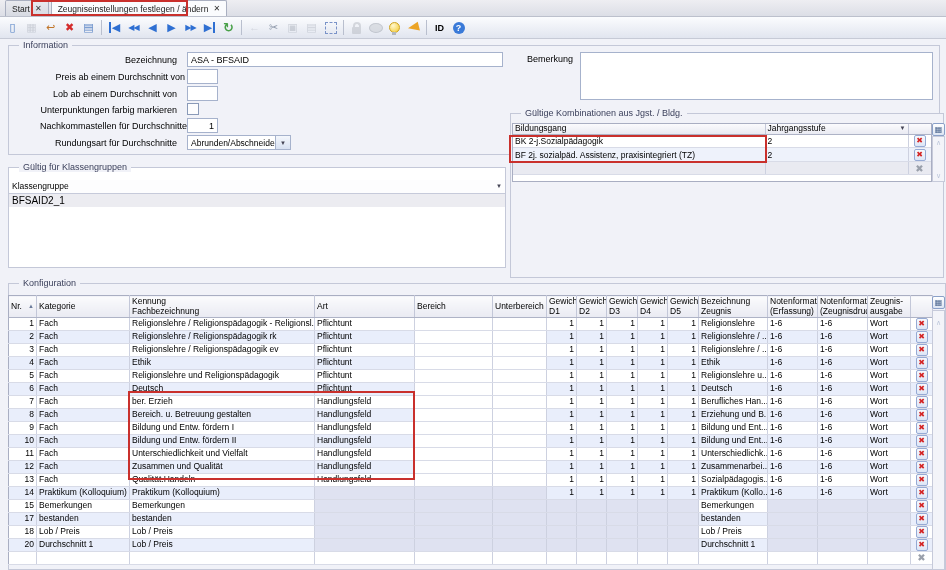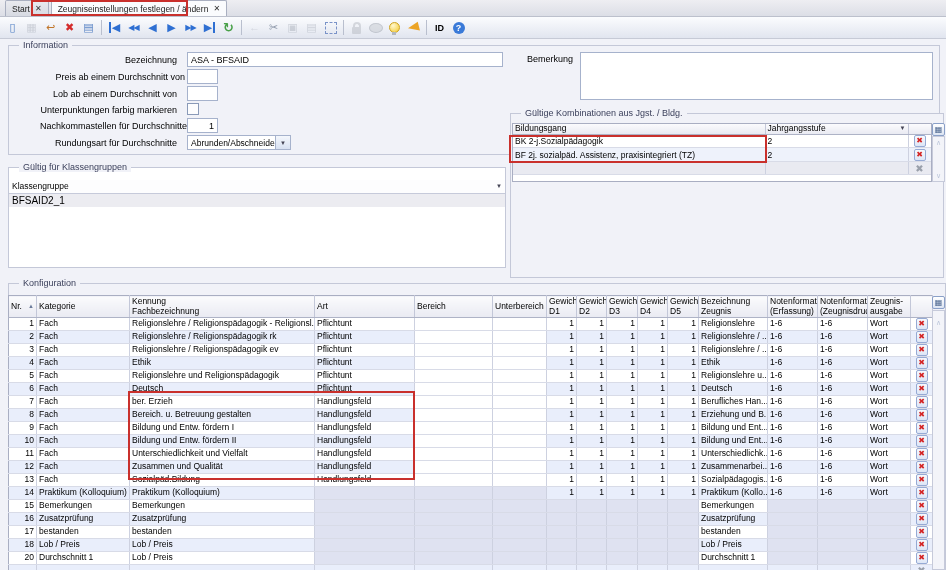--- a/index.html
+++ b/index.html
@@ -535,21 +535,21 @@
         <td class="num">1</td>
         <td>Zusammenarbei...</td>
         <td>1-6</td>
         <td>1-6</td>
         <td>Wort</td>
         <td class="delc"><span class="delx">✖</span></td>
       </tr>
       <tr>
         <td class="nrc">13</td>
         <td>Fach</td>
-        <td>Sozialpäd.Bildung</td>
+        <td>Qualität.Handeln</td>
         <td>Handlungsfeld</td>
         <td class="wt"></td>
         <td class="wt"></td>
         <td class="num">1</td>
         <td class="num">1</td>
         <td class="num">1</td>
         <td class="num">1</td>
         <td class="num">1</td>
         <td>Sozialpädagogis...</td>
         <td>1-6</td>
@@ -581,38 +581,20 @@
         <td>Bemerkungen</td>
         <td class="sh"></td>
         <td class="sh"></td>
         <td class="sh"></td>
         <td class="sh num"></td>
         <td class="sh num"></td>
         <td class="sh num"></td>
         <td class="sh num"></td>
         <td class="sh num"></td>
         <td>Bemerkungen</td>
-        <td class="sh"></td>
-        <td class="sh"></td>
-        <td class="sh"></td>
-        <td class="delc"><span class="delx">✖</span></td>
-      </tr>
-      <tr>
-        <td class="nrc">16</td>
-        <td>Zusatzprüfung</td>
-        <td>Zusatzprüfung</td>
-        <td class="sh"></td>
-        <td class="sh"></td>
-        <td class="sh"></td>
-        <td class="sh num"></td>
-        <td class="sh num"></td>
-        <td class="sh num"></td>
-        <td class="sh num"></td>
-        <td class="sh num"></td>
-        <td>Zusatzprüfung</td>
         <td class="sh"></td>
         <td class="sh"></td>
         <td class="sh"></td>
         <td class="delc"><span class="delx">✖</span></td>
       </tr>
       <tr>
         <td class="nrc">17</td>
         <td>bestanden</td>
         <td>bestanden</td>
         <td class="sh"></td>

